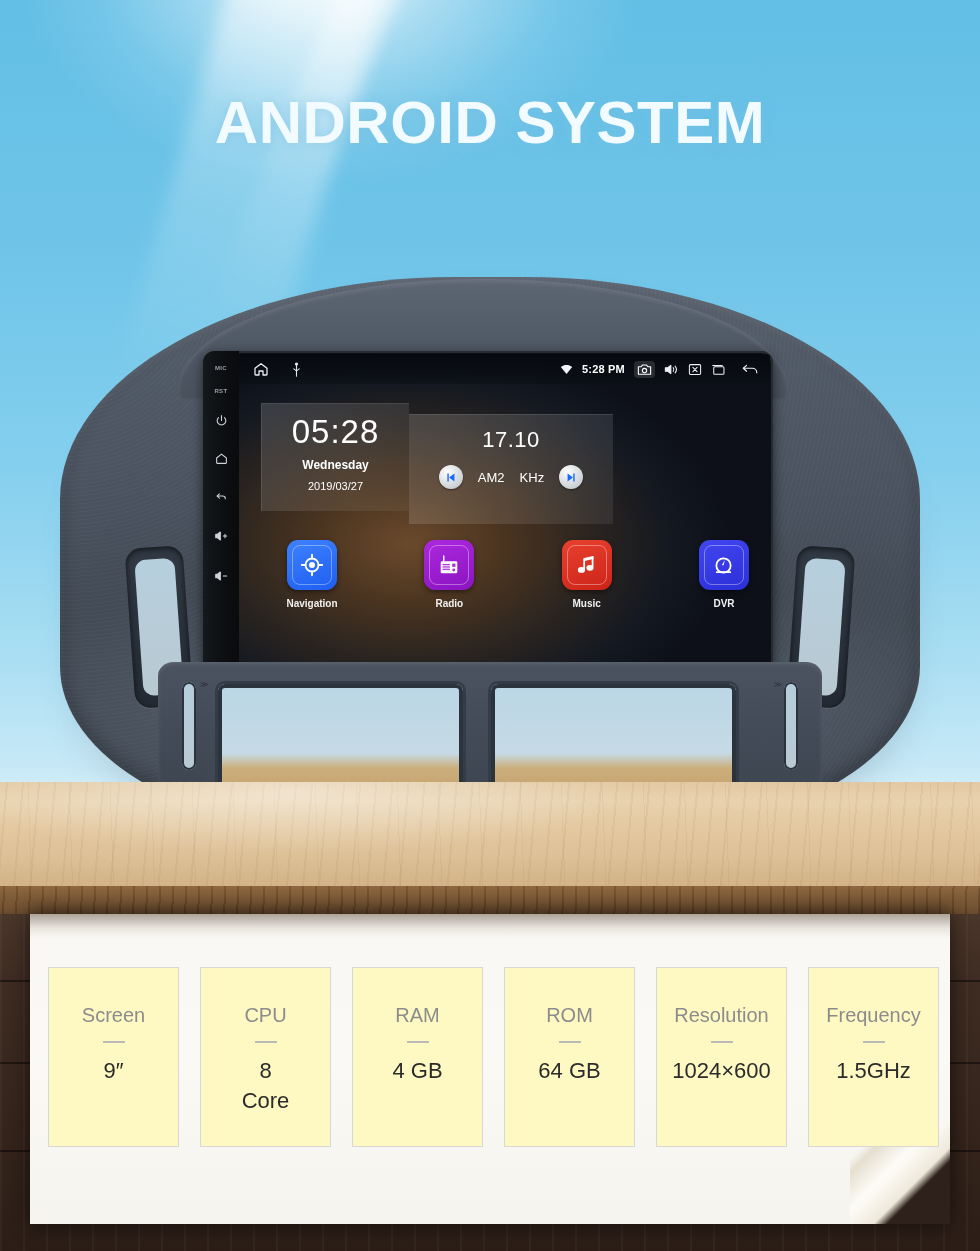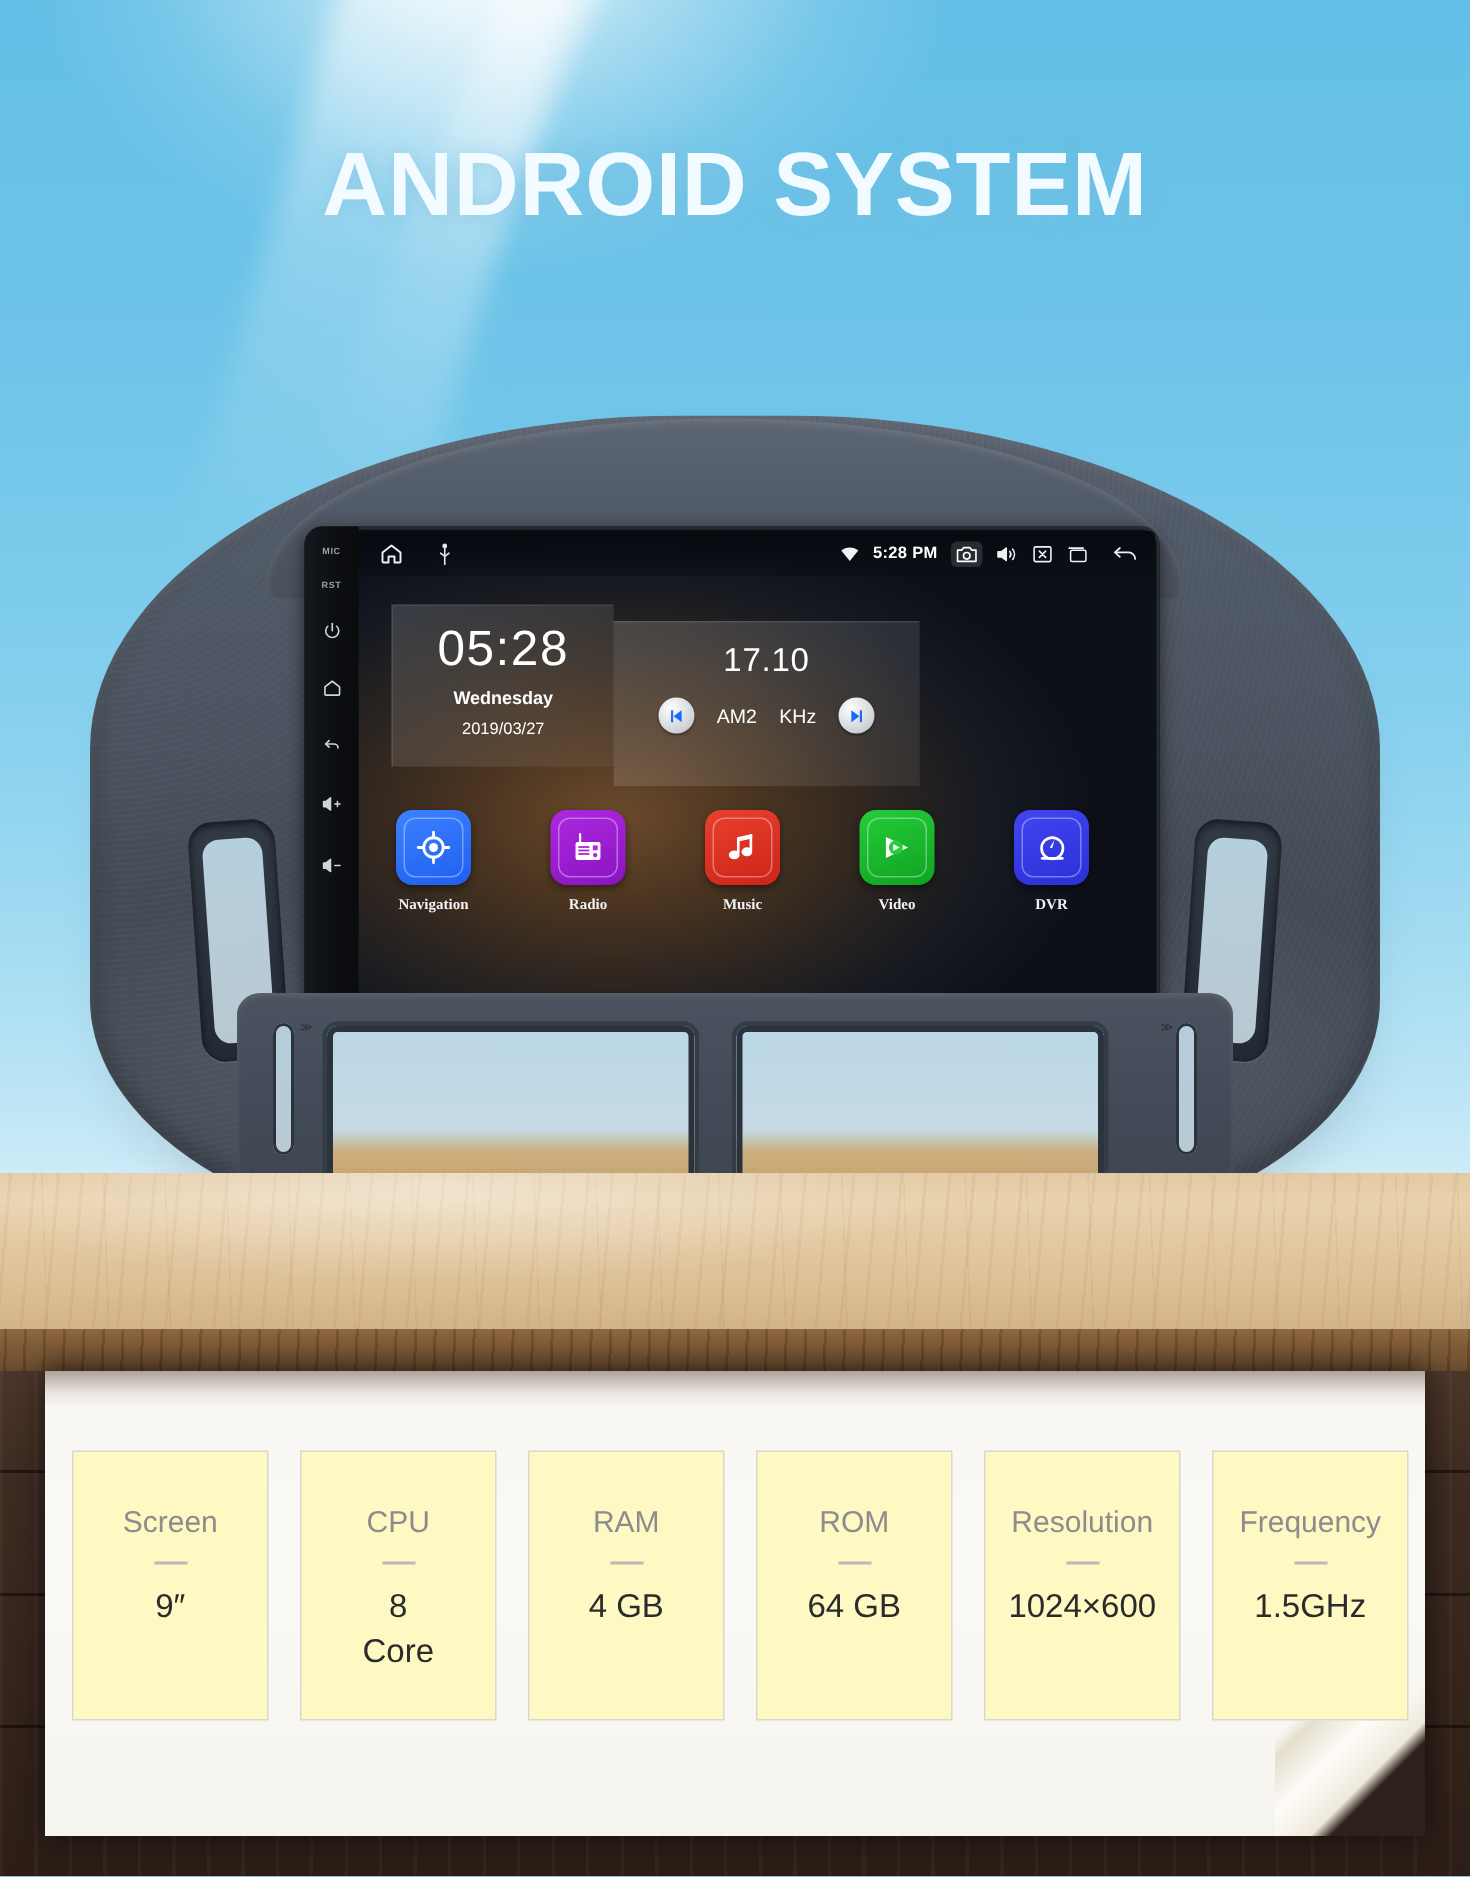--- a/index.html
+++ b/index.html
@@ -235,22 +235,22 @@
   .rbtn {
     width: 24px; height: 24px; border-radius: 50%;
     background: radial-gradient(circle at 35% 30%, #fdfdfd, #cdd2d6 70%, #a8aeb3 100%);
     display:flex; align-items:center; justify-content:center;
     box-shadow: 0 1px 2px rgba(0,0,0,0.45);
     color: #1769ff; font-size: 11px;
   }
 
   
   .apps {
-    position: absolute; left: 6px; top: 186px; width: 500px;
-    display: flex; justify-content: space-between; font-family: Liberation Serif, serif;
+    position: absolute; left: 29px; top: 186px; width: 500px;
+    display: flex; justify-content: space-between;
   }
   .app { width: 88px; display: flex; flex-direction: column; align-items: center; }
   .app-tile {
     width: 50px; height: 50px; border-radius: 11px;
     display: flex; align-items: center; justify-content: center;
     box-shadow: 0 2px 5px rgba(0,0,0,0.45);
     position: relative;
   }
   .app-tile::after {
     content:""; position:absolute; left:5px; top:5px; right:5px; bottom:5px;
@@ -495,30 +495,20 @@
                 <path d="M10 5.5l10-2.2v3.2l-10 2.2z"></path>
                 <rect x="9" y="5.5" width="1.9" height="12" rx=".9"></rect>
                 <rect x="18.1" y="3.3" width="1.9" height="12" rx=".9"></rect>
                 <ellipse cx="7" cy="18.3" rx="3.9" ry="3.2"></ellipse>
                 <ellipse cx="16.2" cy="16.1" rx="3.9" ry="3.2"></ellipse>
               </svg>
             </div>
             <div class="app-lbl">Music</div>
           </div>
 
-          <div class="app">
-            <div class="app-tile" style="background:linear-gradient(160deg,#26cc3a,#0ea320);">
-              <svg width="26" height="26" viewBox="0 0 28 28" fill="none">
-                <path d="M6 6.5l16 7.5-16 7.5z" fill="#fff"></path>
-                <circle cx="13.2" cy="14" r="5" fill="#26cc3a"></circle>
-                <path d="M11.3 11.4l4.6 2.6-4.6 2.6z" fill="#fff"></path>
-              </svg>
-            </div>
-            <div class="app-lbl">Video</div>
-          </div>
 
           <div class="app">
             <div class="app-tile" style="background:linear-gradient(160deg,#4146f0,#2b2fd8);">
               <svg width="25" height="25" viewBox="0 0 28 28" fill="none" stroke="#fff" stroke-width="2">
                 <circle cx="14" cy="14" r="8"></circle>
                 <path d="M14 14l1.6-6.2-3.4 5.6z" fill="#fff" stroke="none"></path>
                 <path d="M6.5 21.5h15" stroke-linecap="round"></path>
               </svg>
             </div>
             <div class="app-lbl">DVR</div>

